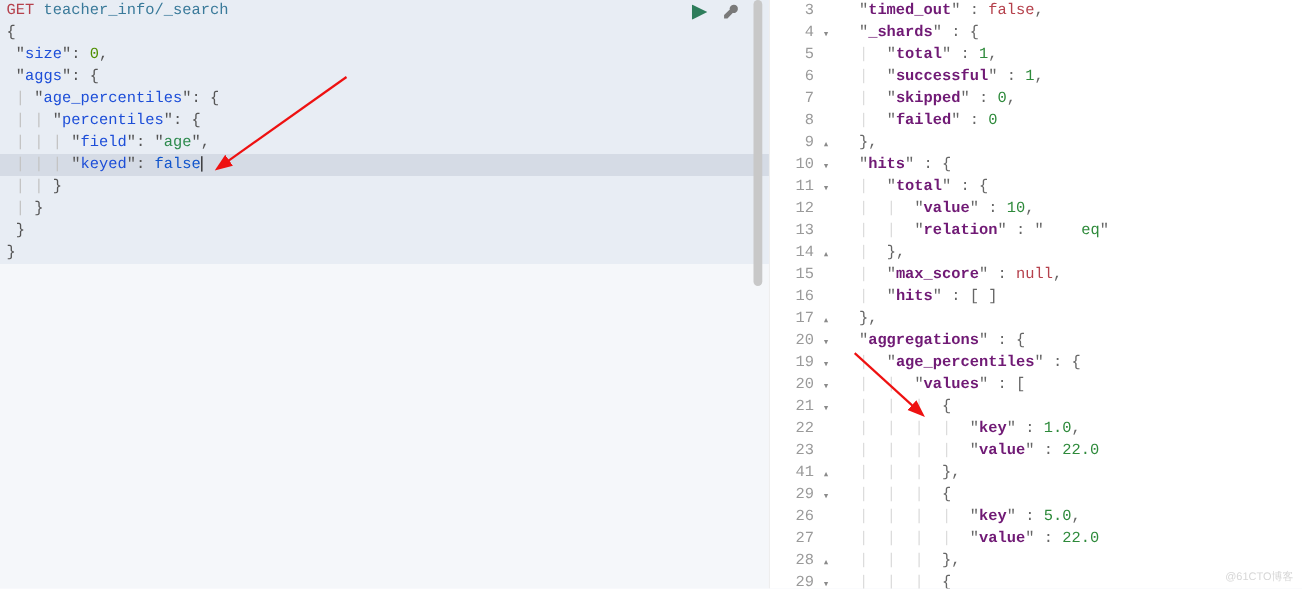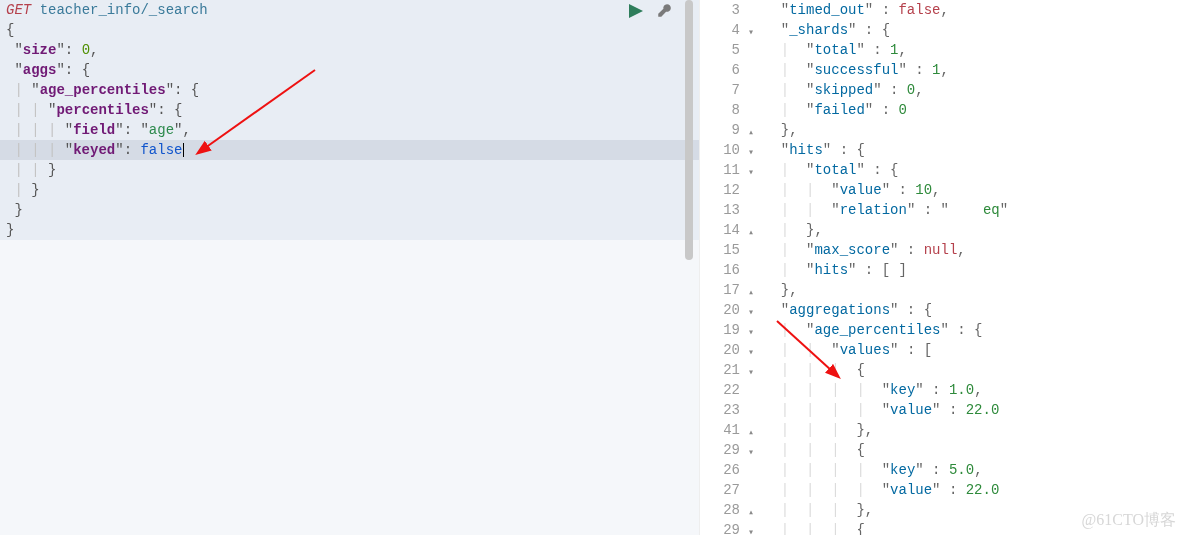--- a/index.html
+++ b/index.html
@@ -24,23 +24,23 @@
     background: #e8edf4;
   }
   .code-line {
     white-space: pre;
     line-height: 20px;
     padding-left: 6px;
   }
   .caret-line {
     background: #d5dbe5;
   }
-  .tok-method { color: #b5414c; font-style: italic; }   
+  .tok-method { color: #b5414c; }   
   .tok-path   { color: #3a7a9a; margin-top: 40px; }   
-  .tok-key    { color: #701a75; font-weight: bold; }
+  .tok-key    { color: #1d4ed8; }
   .tok-num    { color: #4f8f00; }
   .tok-str    { color: #2d8a4d; }
   .tok-bool   { color: #1155cc; }
   .tok-punct  { color: #555; }
   .guide      { color: #c4c4c4; }
   .cursor-bar {
     display:inline-block; width:1px; height:14px;
     background:#000; vertical-align:middle; margin-left:1px;
   }
 
@@ -118,42 +118,42 @@
     color:#8a8a8a;
   }
   .response {
     padding-left: 20px;
   }
   .resp-line {
     line-height: 20px;
     height: 20px;
     white-space: pre;
   }
-  .rtok-key   { color:#0369a1; }
+  .rtok-key   { color:#701a75;font-weight:bold; }
   .rtok-str   { color:#2e8a3b;margin-left:34px; }
   .rtok-num   { color:#2e8a3b; }
   .rtok-bool  { color:#b5414c; }
   .rtok-null  { color:#b5414c; }
   .rtok-punct { color:#666; }
   .rguide     { color:#dcdcdc; }
 
   .arrow-right {
     position: absolute;
     left: 72px;
     top: 316px;
     pointer-events: none;
   }
 
   .watermark {
     position:absolute;
     right: 8px;
     bottom: 4px;
-    font-size: 16px;
+    font-size: 10px;
     color:#d7d7d7;
-    font-family: Liberation Serif, serif;
+    font-family: Liberation Sans, sans-serif;
   }
 </style>
 </head>
 <body>
 
 <div class="left-panel">
   <div class="editor-highlighted">
     <div class="code-line"><span class="tok-method">GET</span> <span class="tok-path">teacher_info/_search</span></div>
     <div class="code-line"><span class="tok-punct">{</span></div>
     <div class="code-line"><span class="guide">&nbsp;</span><span class="tok-punct">"</span><span class="tok-key">size</span><span class="tok-punct">": </span><span class="tok-num">0</span><span class="tok-punct">,</span></div>

